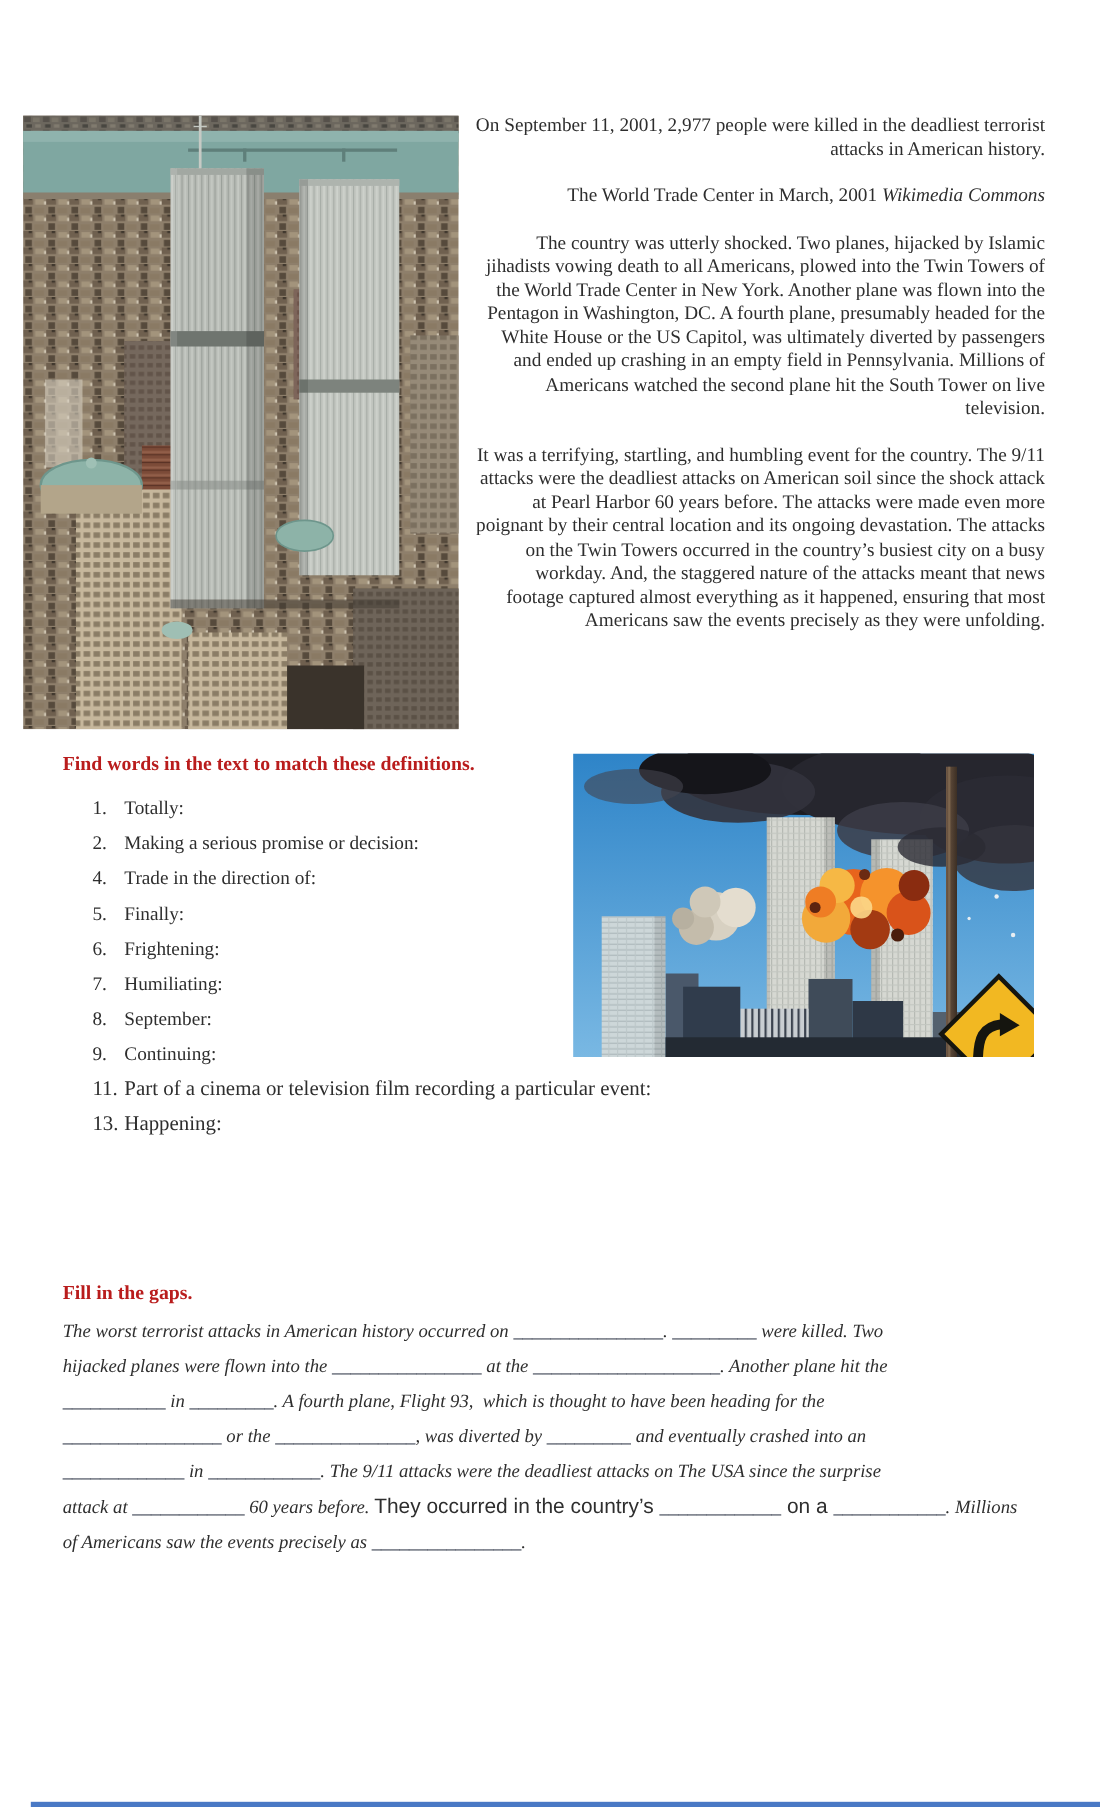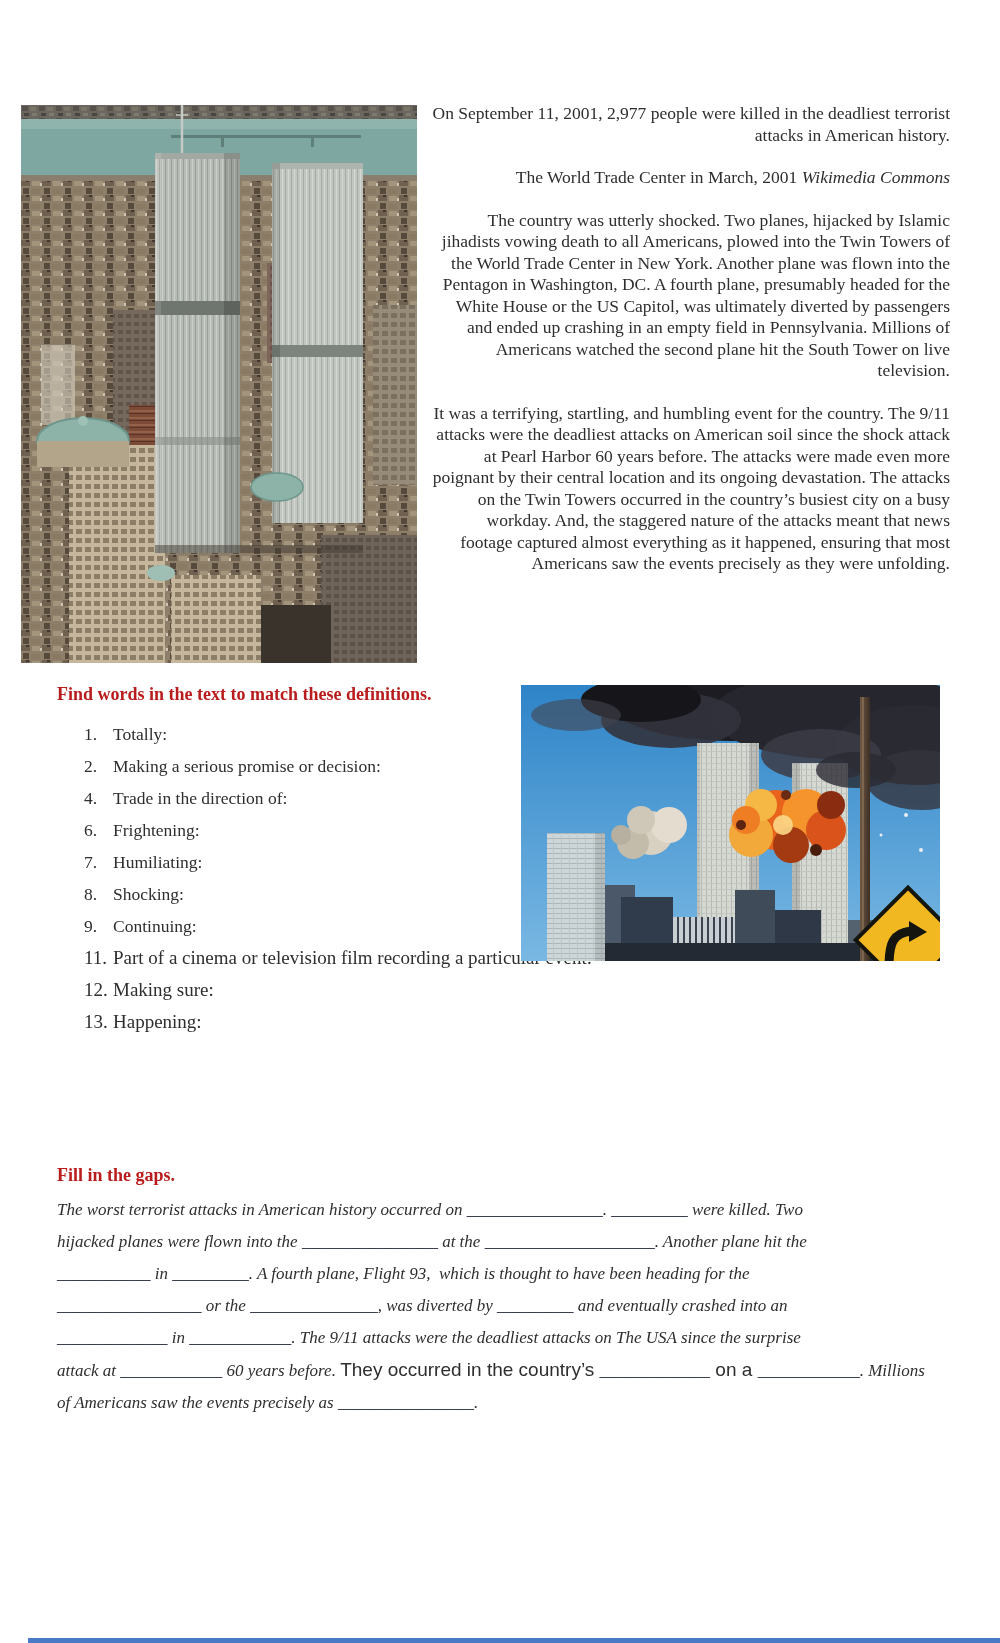--- a/index.html
+++ b/index.html
@@ -130,26 +130,26 @@
     <p>The country was utterly shocked. Two planes, hijacked by Islamic jihadists vowing death to all Americans, plowed into the Twin Towers of the World Trade Center in New York. Another plane was flown into the Pentagon in Washington, DC. A fourth plane, presumably headed for the White House or the US Capitol, was ultimately diverted by passengers and ended up crashing in an empty field in Pennsylvania. Millions of Americans watched the second plane hit the South Tower on live television.</p>
     <p>It was a terrifying, startling, and humbling event for the country. The 9/11 attacks were the deadliest attacks on American soil since the shock attack at Pearl Harbor 60 years before. The attacks were made even more poignant by their central location and its ongoing devastation. The attacks on the Twin Towers occurred in the country’s busiest city on a busy workday. And, the staggered nature of the attacks meant that news footage captured almost everything as it happened, ensuring that most Americans saw the events precisely as they were unfolding.</p>
   </div>
 
   <div id="find-heading" class="abs whead">Find words in the text to match these definitions.</div>
 
   <div id="deflist" class="abs">
       <div class="def-item"><span class="def-num">1.</span><span>Totally:</span></div>
       <div class="def-item"><span class="def-num">2.</span><span>Making a serious promise or decision:</span></div>
       <div class="def-item"><span class="def-num">4.</span><span>Trade in the direction of:</span></div>
+      <div class="def-item"><span class="def-num">5.</span><span>Finally:</span></div>
       <div class="def-item"><span class="def-num">6.</span><span>Frightening:</span></div>
       <div class="def-item"><span class="def-num">7.</span><span>Humiliating:</span></div>
-      <div class="def-item"><span class="def-num">8.</span><span>Shocking:</span></div>
+      <div class="def-item"><span class="def-num">8.</span><span>September:</span></div>
       <div class="def-item"><span class="def-num">9.</span><span>Continuing:</span></div>
       <div class="def-item small"><span class="def-num">11.</span><span>Part of a cinema or television film recording a particular event:</span></div>
-      <div class="def-item small"><span class="def-num">12.</span><span>Making sure:</span></div>
       <div class="def-item small"><span class="def-num">13.</span><span>Happening:</span></div>
     </div>
 
   <div id="photo2" class="abs">
     <svg viewBox="0 0 419 276" preserveAspectRatio="none">
       <defs>
         <linearGradient id="sky" x1="0" y1="0" x2="0" y2="1">
           <stop offset="0" stop-color="#2e84c8"></stop>
           <stop offset="1" stop-color="#79b8e3"></stop>
         </linearGradient>

